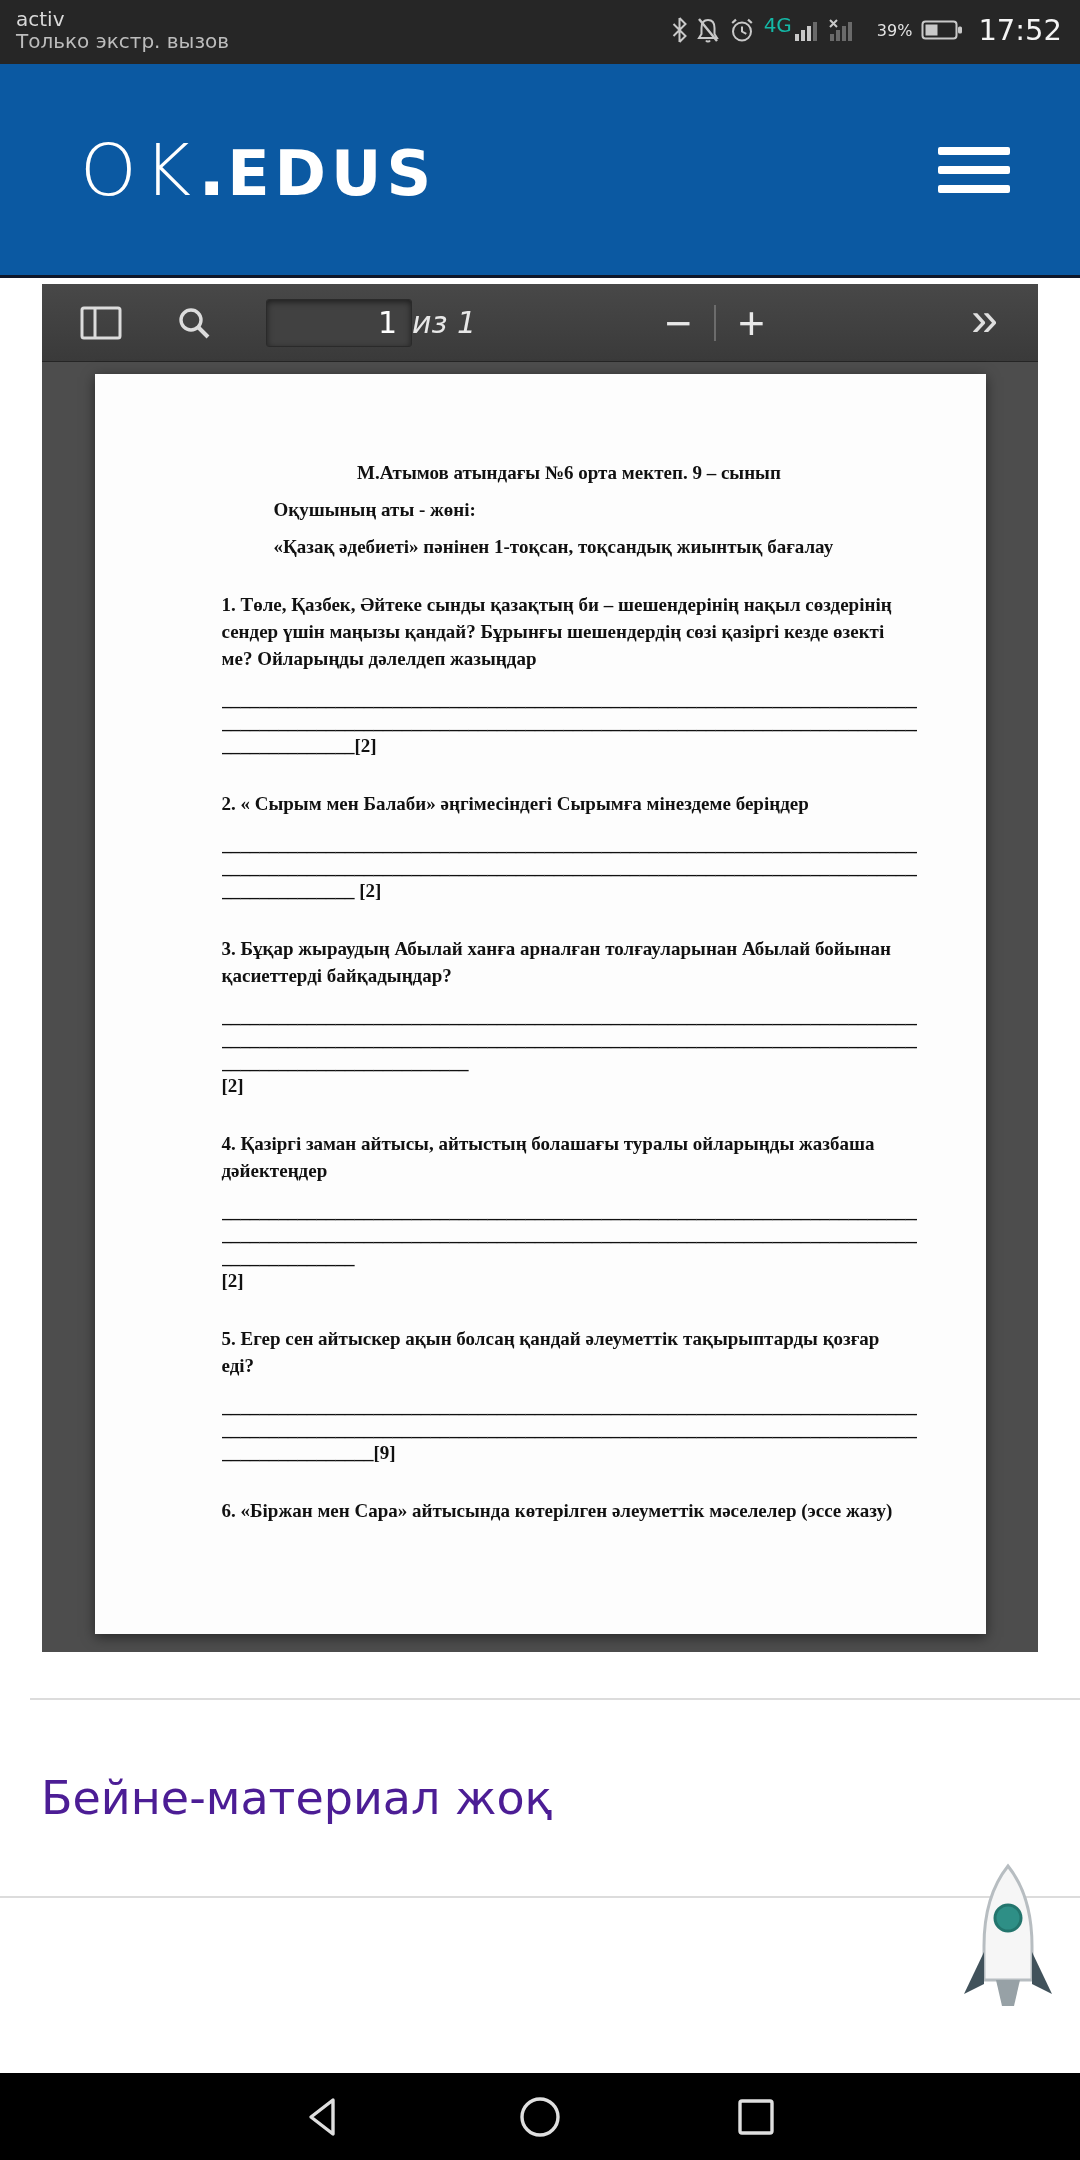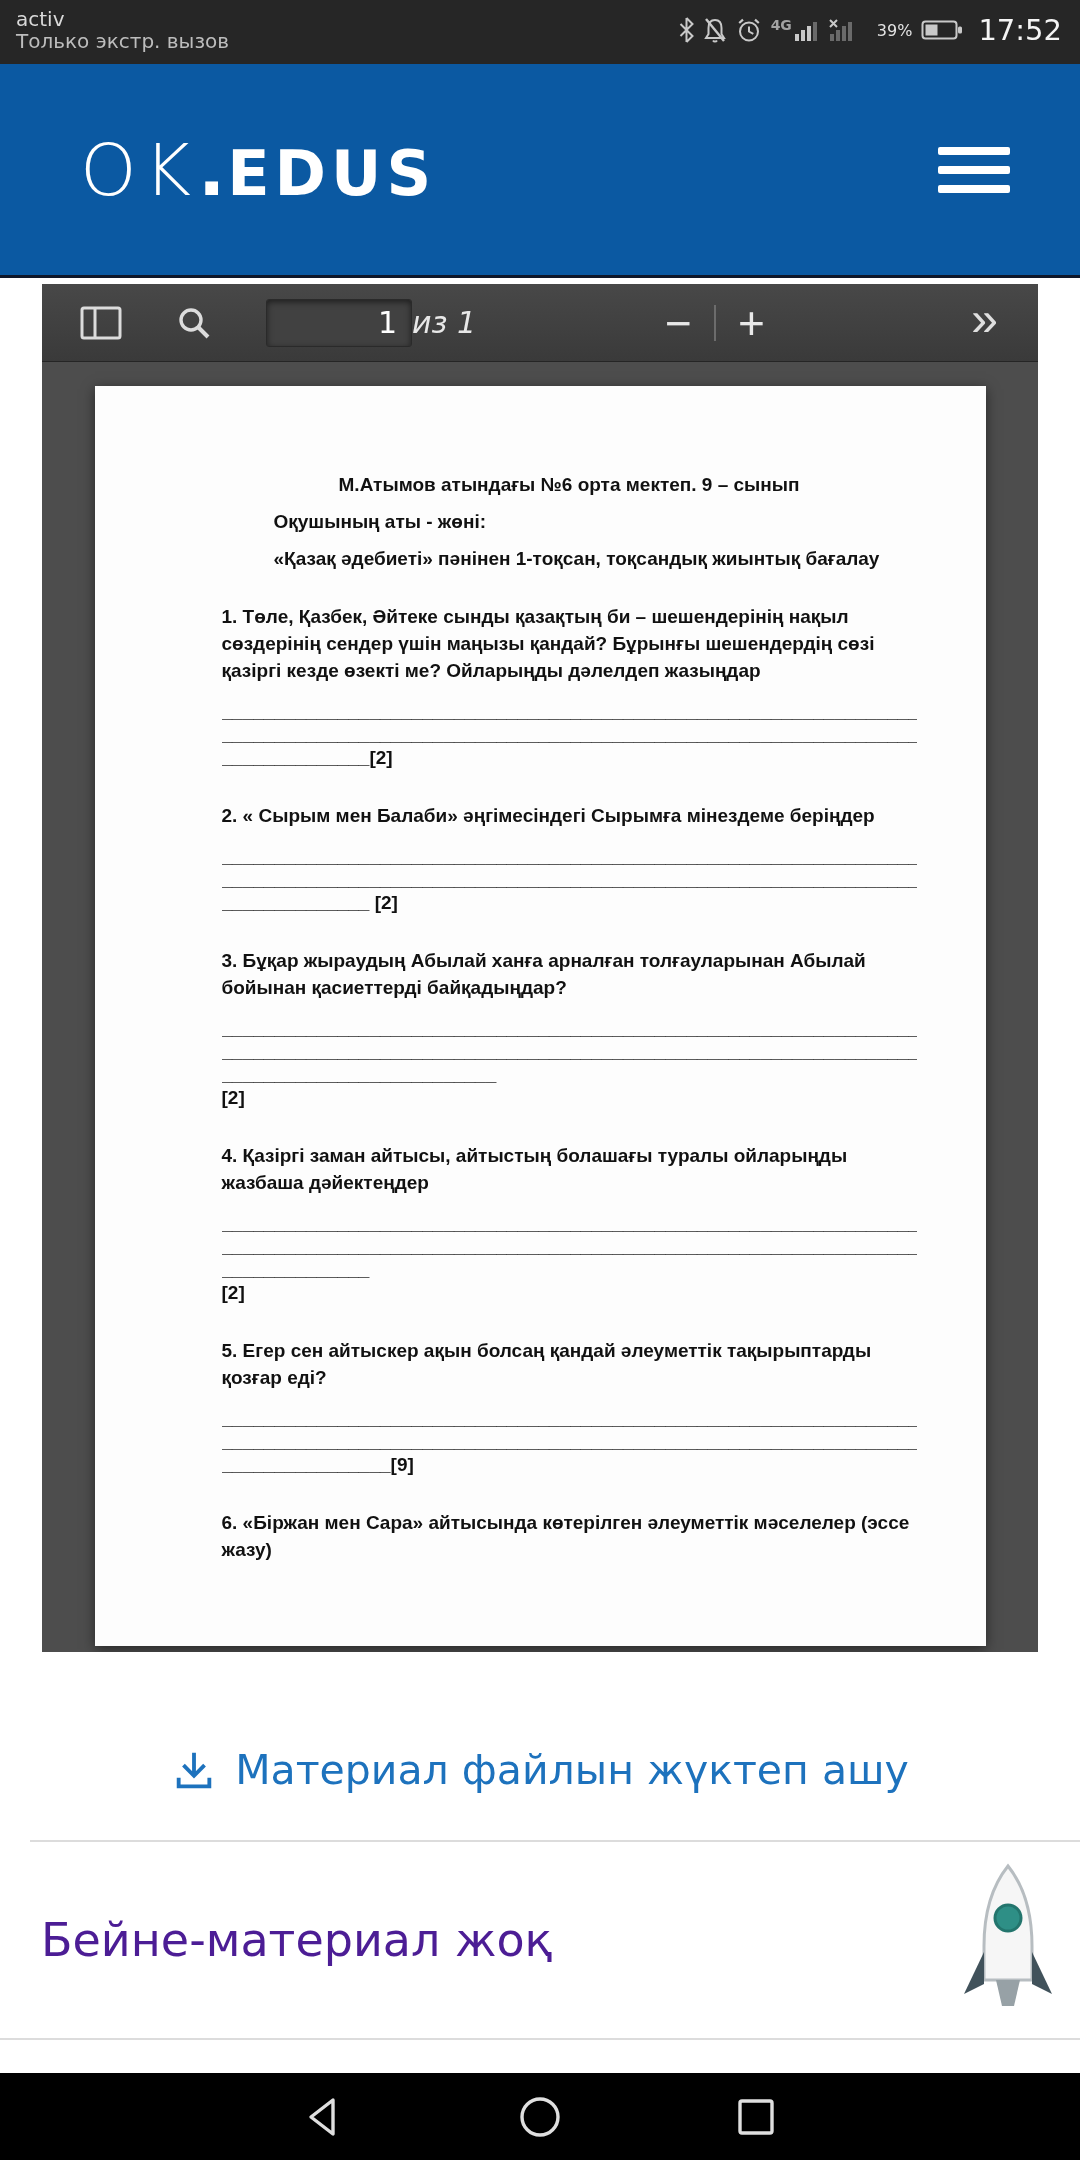--- a/index.html
+++ b/index.html
@@ -7,21 +7,21 @@
   body { height:2160px; overflow:hidden; background:#fff; font-family:"DejaVu Sans","Liberation Sans",sans-serif; }
   .screen { width:1080px; height:2160px; display:flex; flex-direction:column; }
 
   
   .status-bar { height:64px; background:#262626; display:flex; justify-content:space-between; align-items:center; padding:0 18px 4px 16px; flex:0 0 auto; }
   .status-left { line-height:1.12; }
   .carrier { color:#d9d9d9; font-size:20px; }
   .notice  { color:#bdbdbd; font-size:20px; }
   .status-right { display:flex; align-items:center; gap:9px; }
   .sicon { display:flex; align-items:center; }
-  .net-badge { color:#a3a3a3; font-size:14px; font-weight:bold; margin-right:1px; transform:translateY(-5px); }
+  .net-badge { color:#14b8a6; font-size:20px; font-weight:normal; margin-right:1px; transform:translateY(-5px); }
   .battery-percent { color:#e3e3e3; font-size:16px; margin-left:14px; }
   .status-time { color:#f5f5f5; font-size:29px; margin-left:6px; }
 
   
   .app-header { height:214px; background:#0b59a2; border-bottom:3px solid #0f172a; display:flex; align-items:center; justify-content:space-between; padding:0 62px 0 80px; flex:0 0 auto; }
   .logo { display:flex; align-items:baseline; color:#fff; cursor:pointer; }
   .logo-ok   { font-size:72px; font-weight:300; letter-spacing:7px; }
   .logo-dot  { font-size:72px; font-weight:900; margin-right:2px; }
   .logo-edus { font-size:62px; font-weight:700; letter-spacing:5px; }
   .hamburger { background:none; border:none; cursor:pointer; display:flex; flex-direction:column; gap:11px; padding:8px; }
@@ -33,21 +33,21 @@
   .tb-btn { background:none; border:none; cursor:pointer; display:flex; align-items:center; padding:4px; }
   .search-btn { margin-left:46px; }
   .page-input { margin-left:50px; width:146px; height:48px; background:#414141; border:1px solid #2a2a2a; border-radius:3px; box-shadow:inset 0 2px 6px rgba(0,0,0,.55); color:#fff; font-size:30px; text-align:right; padding-right:14px; font-family:inherit; }
   .page-count { color:#e8e8e8; font-size:30px; white-space:nowrap;font-style:italic; }
   .zoom-out-btn { margin-left:185px; }
   .zoom-btn { background:none; border:none; cursor:pointer; color:#e8e8e8; font-size:46px; font-weight:300; line-height:1; padding:0 4px; }
   .zoom-sep { width:2px; height:36px; background:#6c6c6c; margin:0 18px; }
   .more-btn { margin-left:auto; background:none; border:none; cursor:pointer; color:#e0e0e0; font-size:48px; line-height:1; padding:0 6px 8px; }
 
   .pdf-canvas { height:1290px; background:#4d4d4d; padding-top:12px; }
-  .doc-page { width:891px; height:1260px; margin:12px auto; background:#fdfdfd; box-shadow:0 3px 12px rgba(0,0,0,.5); padding:88px 69px 40px 127px; font-family:Liberation Sans, sans-serif; color:#111; overflow:hidden; }
+  .doc-page { width:891px; height:1260px; margin:0 auto; background:#fdfdfd; box-shadow:0 3px 12px rgba(0,0,0,.5); padding:88px 69px 40px 127px; font-family:Liberation Serif, serif; color:#111; overflow:hidden; }
   .doc-title { text-align:center; font-weight:700; font-size:19px; }
   .doc-line  { font-weight:700; font-size:19px; margin-top:15px; margin-left:52px; }
   .question { margin-top:34px; }
   .q-text { font-weight:700; font-size:19px; line-height:1.42; }
   .ans-lines { margin-top:15px; }
   .ans-line { font-weight:700; font-size:19px; line-height:23px; white-space:nowrap; overflow:hidden; }
 
   
   .below { position:relative; height:421px; background:#fff; flex:0 0 auto; }
   .download-row { padding-top:94px; display:flex; align-items:center; justify-content:center; gap:18px; color:#1d72bd; text-decoration:none; cursor:pointer; }
@@ -213,29 +213,20 @@
     <div class="q-text">6. «Біржан мен Сара» айтысында көтерілген әлеуметтік мәселелер (эссе жазу)</div>
 
   </div>
 </div>
 
       </div>
     </div>
   </div>
 
   <div class="below">
-    <a class="download-row">
-      <span style="display:flex;">
-        <svg width="46" height="46" viewBox="0 0 24 24">
-            <path d="M12 3 v11 M6.5 9.5 L12 15 L17.5 9.5" fill="none" stroke="#1d72bd" stroke-width="2"></path>
-            <path d="M4 16 v4.5 h16 V16" fill="none" stroke="#1d72bd" stroke-width="2"></path>
-          </svg>
-      </span>
-      <span class="download-label">Материал файлын жүктеп ашу</span>
-    </a>
     <div class="divider"></div>
     <div class="video-row">
       <span class="video-label">Бейне-материал жоқ</span>
     </div>
     <button class="rocket-btn">
       <span style="display:block;">
         <svg width="100" height="164" viewBox="0 0 100 164">
           <path d="M50 6 C66 26 74 52 74 86 L74 120 L26 120 L26 86 C26 52 34 26 50 6 Z" fill="#f6f6f6" stroke="#b7bdc1" stroke-width="3"></path>
           <circle cx="50" cy="58" r="13" fill="#2e8f86" stroke="#23756d" stroke-width="3"></circle>
           <path d="M26 92 L6 134 L26 124 Z" fill="#41525b"></path>

